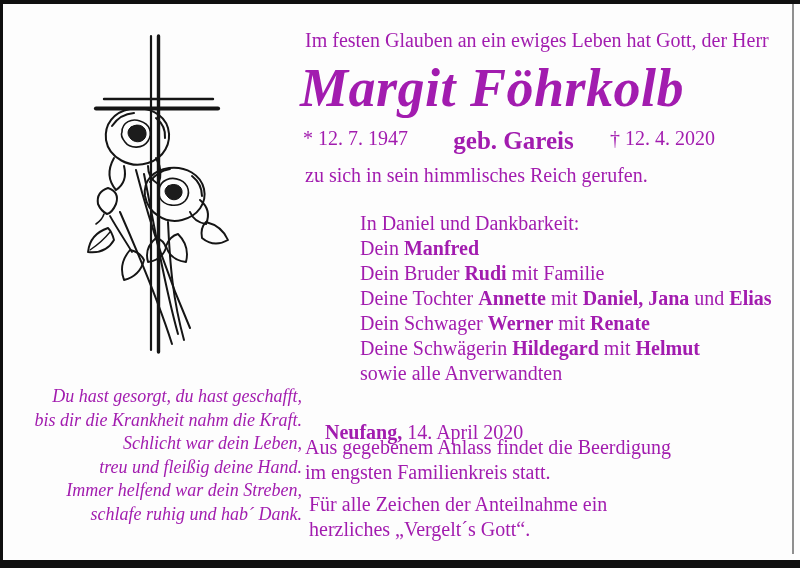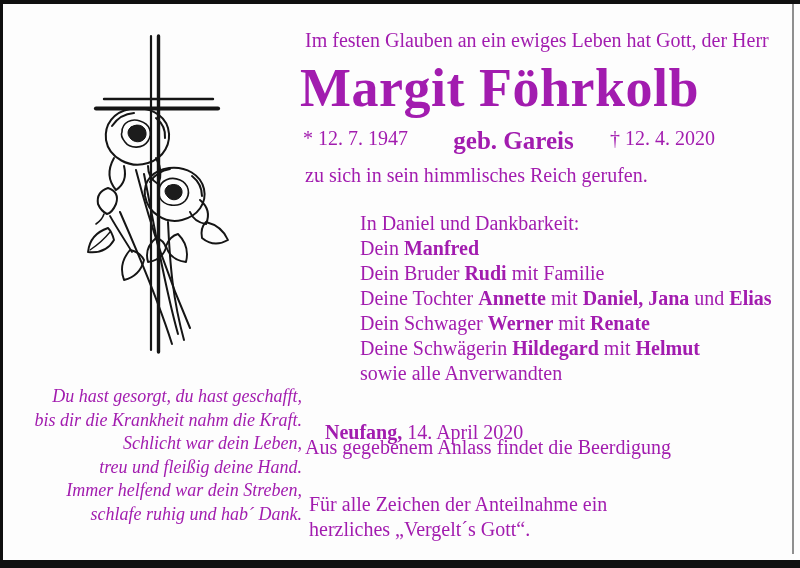--- a/index.html
+++ b/index.html
@@ -20,21 +20,21 @@
 
   .abs { position: absolute; }
 
   .intro-line {
     left: 305px; top: 28px; width: 480px;
     font-size: 20px; line-height: 24px; white-space: nowrap;
   }
   .deceased-name {
     left: 300px; top: 61px; width: 495px;
     font-size: 54px; font-weight: bold; line-height: 54px;
-    letter-spacing: 0.5px; white-space: nowrap;
+    letter-spacing: 0.5px; white-space: nowrap; font-style: italic;
   }
   .dates-row {
     left: 303px; top: 127px; width: 412px;
     display: flex; justify-content: space-between; align-items: flex-start;
   }
   .date-text   { font-size: 20px; white-space: nowrap; }
   .maiden-name { font-size: 25px; font-weight: bold; white-space: nowrap; margin-left: 9px; }
   .called-line {
     left: 305px; top: 164px; width: 480px;
     font-size: 20px; white-space: nowrap;
@@ -157,20 +157,21 @@
     <div>Immer helfend war dein Streben,</div>
     <div>schlafe ruhig und hab´ Dank.</div>
   </div>
 
   <div class="abs place-date-line">
     <b>Neufang,</b><span> 14. April 2020</span>
   </div>
 
   <div class="abs notice-block">
     <div>Aus gegebenem Anlass findet die Beerdigung</div>
+    <div>im engsten Familienkreis statt.</div>
   </div>
 
   <div class="abs thanks-block">
     <div>Für alle Zeichen der Anteilnahme ein</div>
     <div>herzliches „Vergelt´s Gott“.</div>
   </div>
 
 </div>
 
 </body></html>

